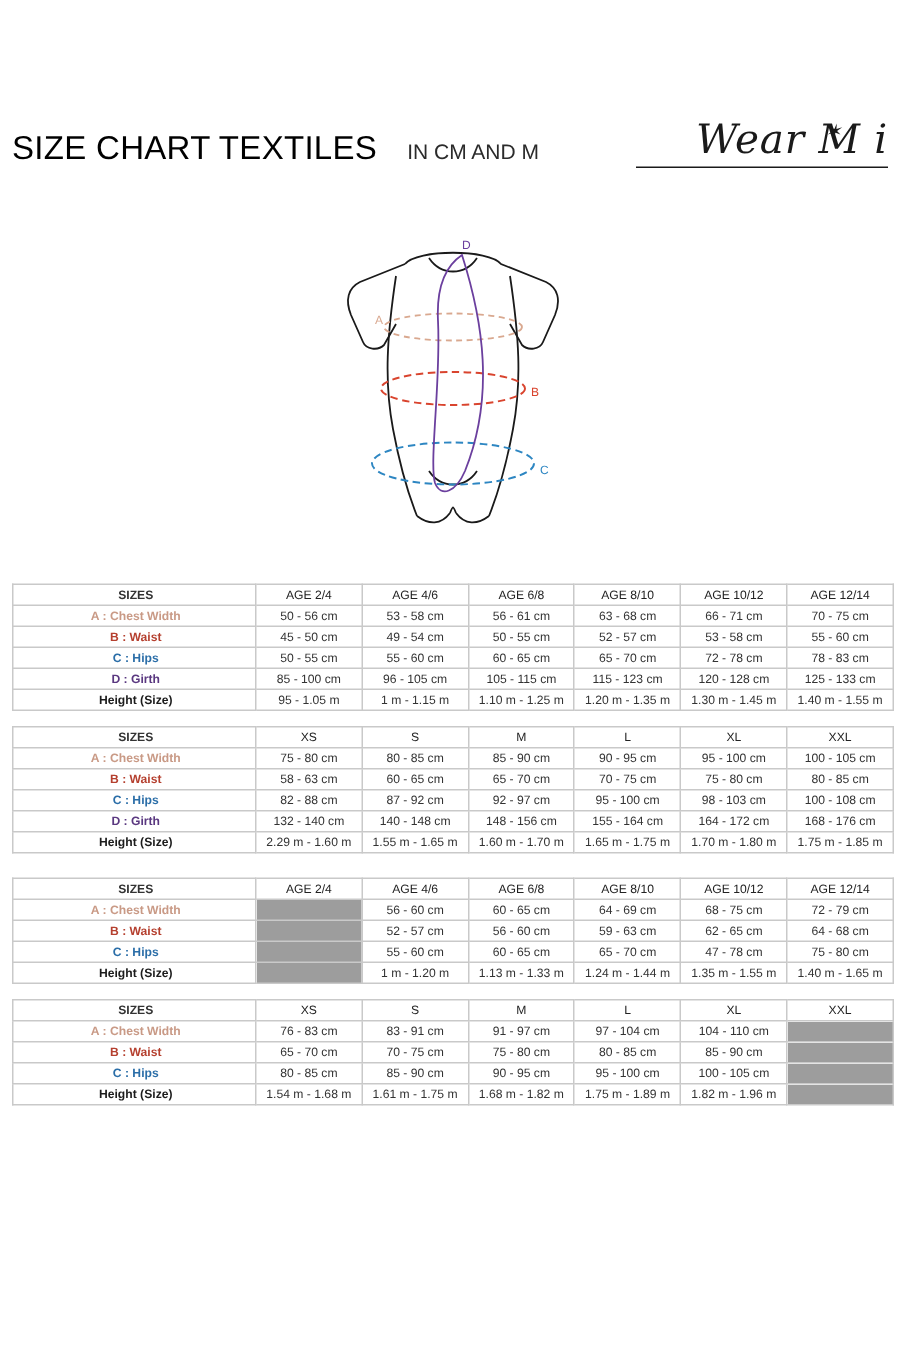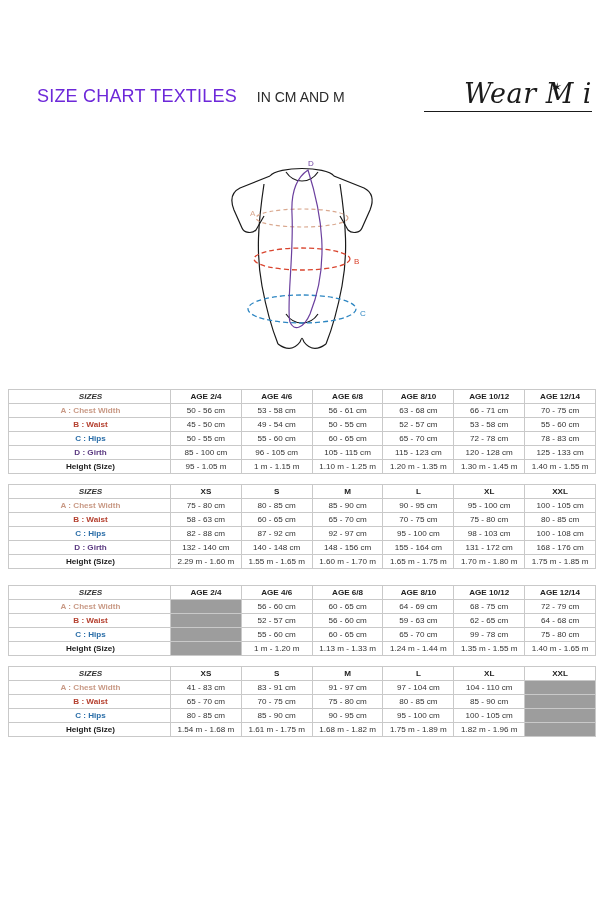--- a/index.html
+++ b/index.html
@@ -25,24 +25,23 @@
     position: relative;
     height: 70px;
     margin-top: 78px;
   }
   .title-wrap {
     position: absolute;
     left: 0; top: 8px;
     white-space: nowrap;
   }
   .title-main {
-    font-size: 18px;
+    font-size: 22px;
     letter-spacing: 0.2px;
-    color: #6d28d9;
-    margin-left: 29px;
+    color: #000000;
   }
   .title-sub {
     font-size: 14px;
     color: #2b2b2b;
     margin-left: 20px;
   }
   .logo {
     position: absolute;
     right: 4px; top: 0px;
     text-align: right;
@@ -107,24 +106,23 @@
   }
   table.chart th.sizes-head,
   table.chart td.rowlabel {
     text-align: center;
     font-weight: bold;
     width: 162px;
     padding-left: 5px;
   }
   table.chart th.sizes-head {
     font-weight: bold;
-    font-style: italic;
   }
   table.chart th.colhead {
-    font-weight: bold;
+    font-weight: normal;
     color: #222;
   }
   td.rowlabel.chest { color: #c99a86; font-weight: bold; }
   td.rowlabel.waist { color: #b5402f; font-weight: bold; }
   td.rowlabel.hips  { color: #2b6ea8; font-weight: bold; }
   td.rowlabel.girth { color: #5a3880; font-weight: bold; }
   td.rowlabel.height{ color: #1c1c1c; font-weight: bold; }
   td.blank { background: #9d9d9d; border: 1px solid #c9c9c9; }
   .table-gap { height: 10px; }
   .section-gap { height: 16px; }
@@ -281,21 +279,21 @@
         <td>95 - 100 cm</td>
         <td>98 - 103 cm</td>
         <td>100 - 108 cm</td>
       </tr>
       <tr>
         <td class="rowlabel girth">D : Girth</td>
         <td>132 - 140 cm</td>
         <td>140 - 148 cm</td>
         <td>148 - 156 cm</td>
         <td>155 - 164 cm</td>
-        <td>131 - 172 cm</td>
+        <td>164 - 172 cm</td>
         <td>168 - 176 cm</td>
       </tr>
       <tr>
         <td class="rowlabel height">Height (Size)</td>
         <td>2.29 m - 1.60 m</td>
         <td>1.55 m - 1.65 m</td>
         <td>1.60 m - 1.70 m</td>
         <td>1.65 m - 1.75 m</td>
         <td>1.70 m - 1.80 m</td>
         <td>1.75 m - 1.85 m</td>
@@ -336,21 +334,21 @@
         <td>59 - 63 cm</td>
         <td>62 - 65 cm</td>
         <td>64 - 68 cm</td>
       </tr>
       <tr>
         <td class="rowlabel hips">C : Hips</td>
         <td class="blank"></td>
         <td>55 - 60 cm</td>
         <td>60 - 65 cm</td>
         <td>65 - 70 cm</td>
-        <td>99 - 78 cm</td>
+        <td>47 - 78 cm</td>
         <td>75 - 80 cm</td>
       </tr>
       <tr>
         <td class="rowlabel height">Height (Size)</td>
         <td class="blank"></td>
         <td>1 m - 1.20 m</td>
         <td>1.13 m - 1.33 m</td>
         <td>1.24 m - 1.44 m</td>
         <td>1.35 m - 1.55 m</td>
         <td>1.40 m - 1.65 m</td>
@@ -366,21 +364,21 @@
         <th class="sizes-head">SIZES</th>
         <th class="colhead">XS</th>
         <th class="colhead">S</th>
         <th class="colhead">M</th>
         <th class="colhead">L</th>
         <th class="colhead">XL</th>
         <th class="colhead">XXL</th>
       </tr>
       <tr>
         <td class="rowlabel chest">A : Chest Width</td>
-        <td>41 - 83 cm</td>
+        <td>76 - 83 cm</td>
         <td>83 - 91 cm</td>
         <td>91 - 97 cm</td>
         <td>97 - 104 cm</td>
         <td>104 - 110 cm</td>
         <td class="blank"></td>
       </tr>
       <tr>
         <td class="rowlabel waist">B : Waist</td>
         <td>65 - 70 cm</td>
         <td>70 - 75 cm</td>

